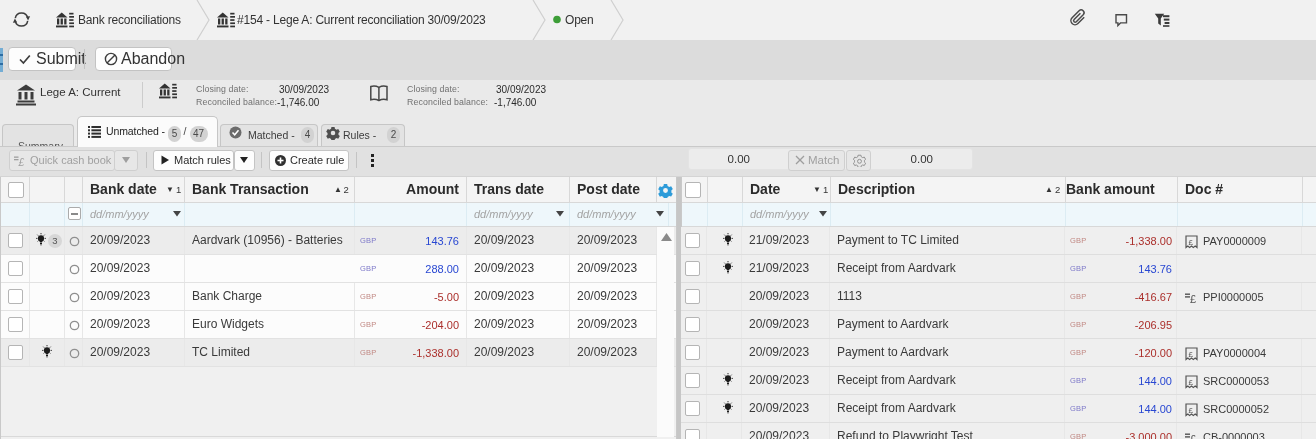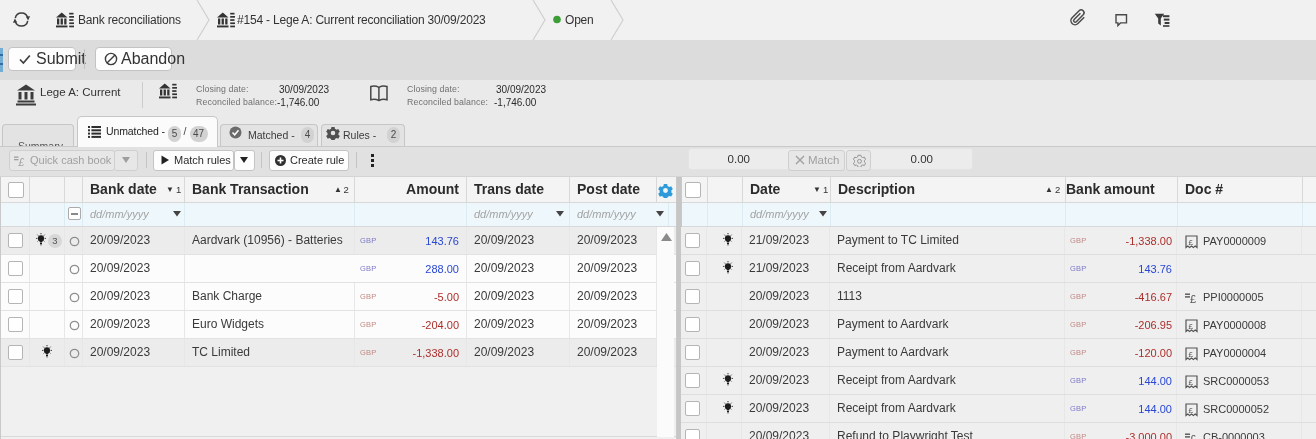--- a/index.html
+++ b/index.html
@@ -456,26 +456,20 @@
       </div>
     <div class="cell rG"></div>
       <div class="cb rcb"></div>
   </div>
   <div class="ab drow rr" style="top:84px">
     <div class="cell rA"></div>
       <div class="cell rB"></div>
     <div class="cell rC ctxt pad">20/09/2023</div>
     <div class="cell rD ctxt pad">Payment to Aardvark</div>
     <div class="cell rE amt neg"><span class="gbp neg">GBP</span>-206.95</div>
-    <div class="cell rF">
-        <svg class="dico" width="13" height="14">
-          <use href="#dsvg"></use>
-        </svg>
-        <div class="doctxt">PAY0000008</div>
-      </div>
     <div class="cell rG"></div>
       <div class="cb rcb"></div>
   </div>
   <div class="ab drow rr" style="top:112px">
     <div class="cell rA"></div>
       <div class="cell rB"></div>
     <div class="cell rC ctxt pad">20/09/2023</div>
     <div class="cell rD ctxt pad">Payment to Aardvark</div>
     <div class="cell rE amt neg"><span class="gbp neg">GBP</span>-120.00</div>
     <div class="cell rF">

